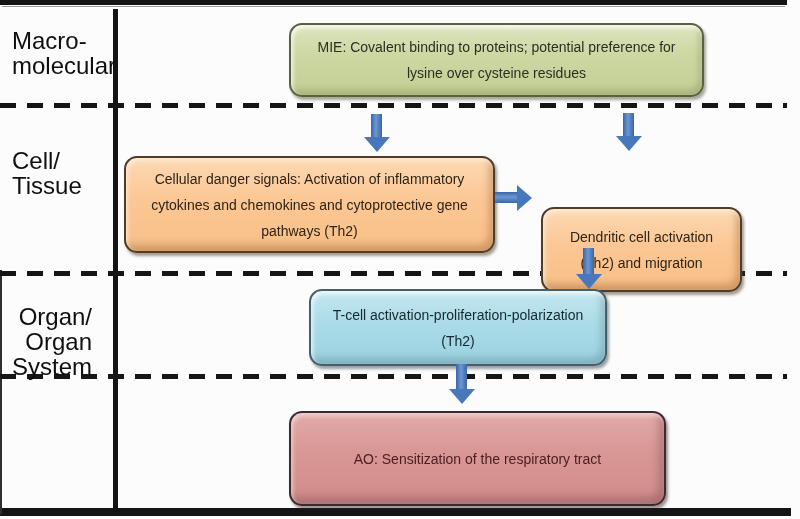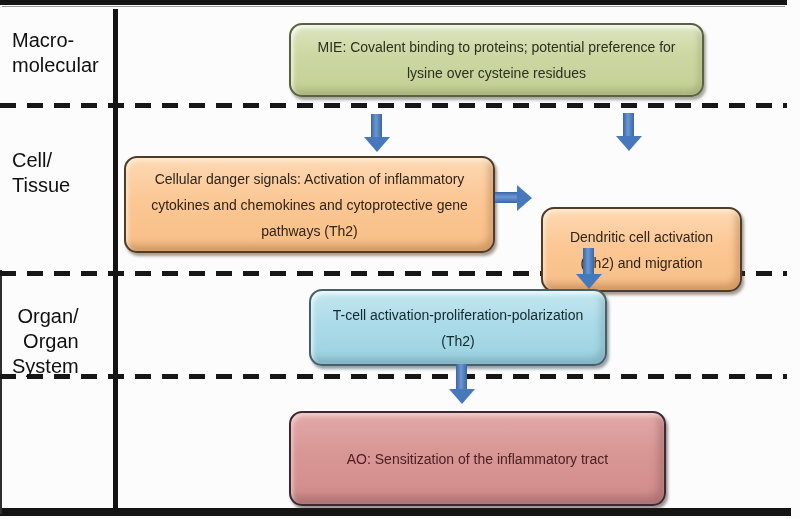--- a/index.html
+++ b/index.html
@@ -10,21 +10,21 @@
   
   .frame-top{position:absolute;left:0;top:9;width:787px;height:5px;background:#141414;
     box-shadow:0 4px 0 -2px #9c9c9c;}
   .frame-bottom{position:absolute;left:0;top:508px;width:791px;height:8px;background:#141414;}
   .v-divider{position:absolute;left:113px;top:9px;width:5px;height:505px;background:#141414;}
   .left-edge{position:absolute;left:0;top:270px;width:2px;height:244px;background:#2e2e2e;}
   .dash-line{position:absolute;left:0;width:787px;height:5px;
     background:repeating-linear-gradient(90deg,#161616 0 16px,transparent 16px 27px);}
   #dash1{top:103px;} #dash2{top:271px;} #dash3{top:374px;}
   
-  .level-label{position:absolute;left:12px;font-size:20px;line-height:25px;color:#101010;
+  .level-label{position:absolute;left:12px;font-size:24px;line-height:25px;color:#101010;
     white-space:pre-line;}
   #lvl-macro{top:28px;} #lvl-cell{top:148px;} #lvl-organ{top:304px;text-align:right;} #lvl-ind{top:426px;}
   
   .node{position:absolute;border-radius:13px;display:flex;align-items:center;justify-content:center;
     text-align:center;font-size:14px;line-height:26px;}
   .node-mie{left:289px;top:23px;width:415px;height:74px;padding:0 14px;box-sizing:border-box;
     background:linear-gradient(180deg,#dde5c0 0%,#cdd8a4 40%,#c2cf93 100%);
     border:2px solid #59613f;color:#2c2e22;
     box-shadow:2px 3px 3px rgba(60,60,40,.45),inset 2px 3px 4px rgba(255,255,255,.8),inset -3px -5px 6px rgba(120,130,80,.35);}
   .node-cellular{left:124px;top:156px;width:371px;height:97px;padding:0 6px;box-sizing:border-box;
@@ -88,21 +88,21 @@
   <div class="node node-cellular">
     <span>Cellular danger signals: Activation of inflammatory cytokines and chemokines and cytoprotective gene pathways (Th2)</span>
   </div>
   <div class="node node-dendritic">
     <span>Dendritic cell activation (Th2) and migration</span>
   </div>
   <div class="node node-tcell">
     <span>T-cell activation-proliferation-polarization (Th2)</span>
   </div>
   <div class="node node-ao">
-    <span>AO: Sensitization of the inflammatory tract</span>
+    <span>AO: Sensitization of the respiratory tract</span>
   </div>
 
   <div class="arrow-v" id="arr-mie-cellular">
     <div class="shaft"></div>
     <div class="head"></div>
   </div>
   <div class="arrow-v" id="arr-mie-dendritic">
     <div class="shaft"></div>
     <div class="head"></div>
   </div>

